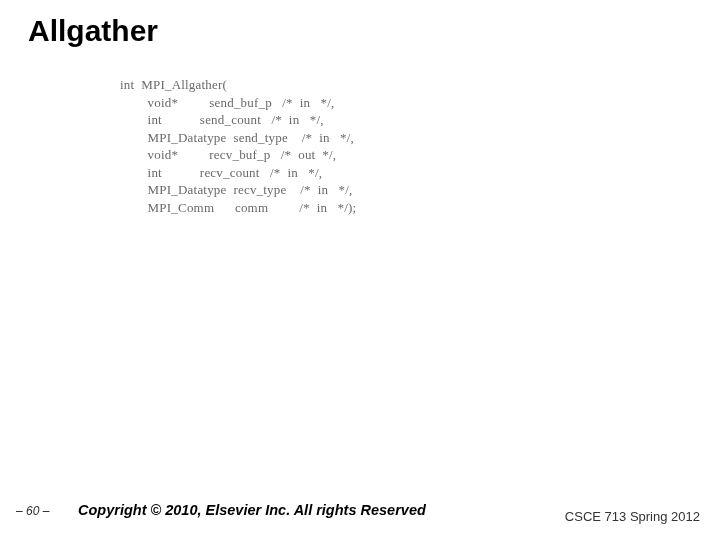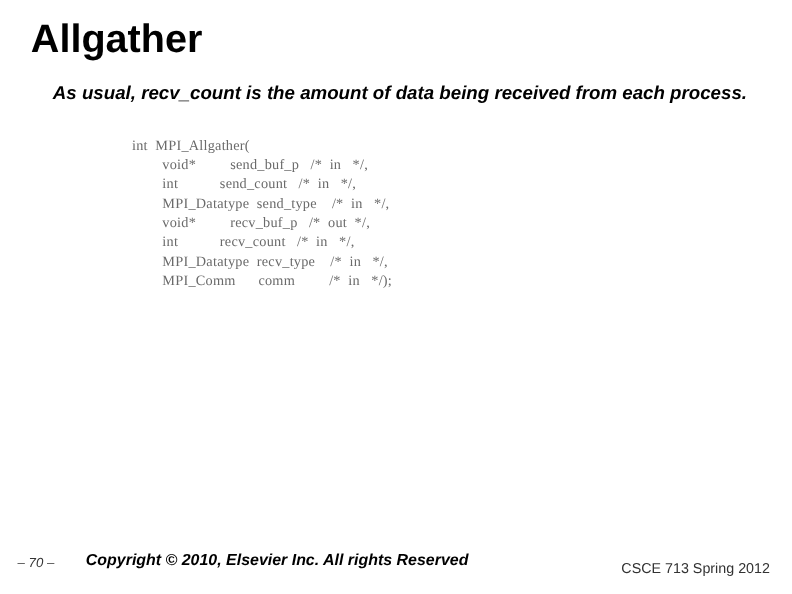--- a/index.html
+++ b/index.html
@@ -5,21 +5,21 @@
   * { margin: 0; padding: 0; box-sizing: border-box; }
   body {
     width: 720px;
     height: 540px;
     background: #fff;
     font-family: Arial, Helvetica, sans-serif;
     position: relative;
     overflow: hidden;
   }
   .title {
-    font-size: 36px;
+    font-size: 30px;
     font-weight: bold;
     color: #000;
     padding: 14px 0 0 28px;
   }
   .body-text {
     padding: 18px 40px 0 48px;
   }
   .para {
     font-size: 17px;
     font-weight: bold;
@@ -69,29 +69,26 @@
     color: #333;
     margin-top: 48px;
   }
 </style>
 </head>
 <body>
 
 <div class="title">Allgather</div>
 
 <div class="body-text">
-  <div class="para">
-    <span class="hang">As usual, recv_count is the amount of data being received from each process.</span>
-  </div>
 </div>
 
 <div class="code-block">int  MPI_Allgather(
         void*         send_buf_p   /*  in   */,
         int           send_count   /*  in   */,
         MPI_Datatype  send_type    /*  in   */,
         void*         recv_buf_p   /*  out  */,
         int           recv_count   /*  in   */,
         MPI_Datatype  recv_type    /*  in   */,
         MPI_Comm      comm         /*  in   */);</div>
 
-<div class="footer-left">– 70 –</div>
+<div class="footer-left">– 60 –</div>
 <div class="footer-center">Copyright © 2010, Elsevier Inc. All rights Reserved</div>
 <div class="footer-right">CSCE 713 Spring 2012</div>
 
 </body></html>

